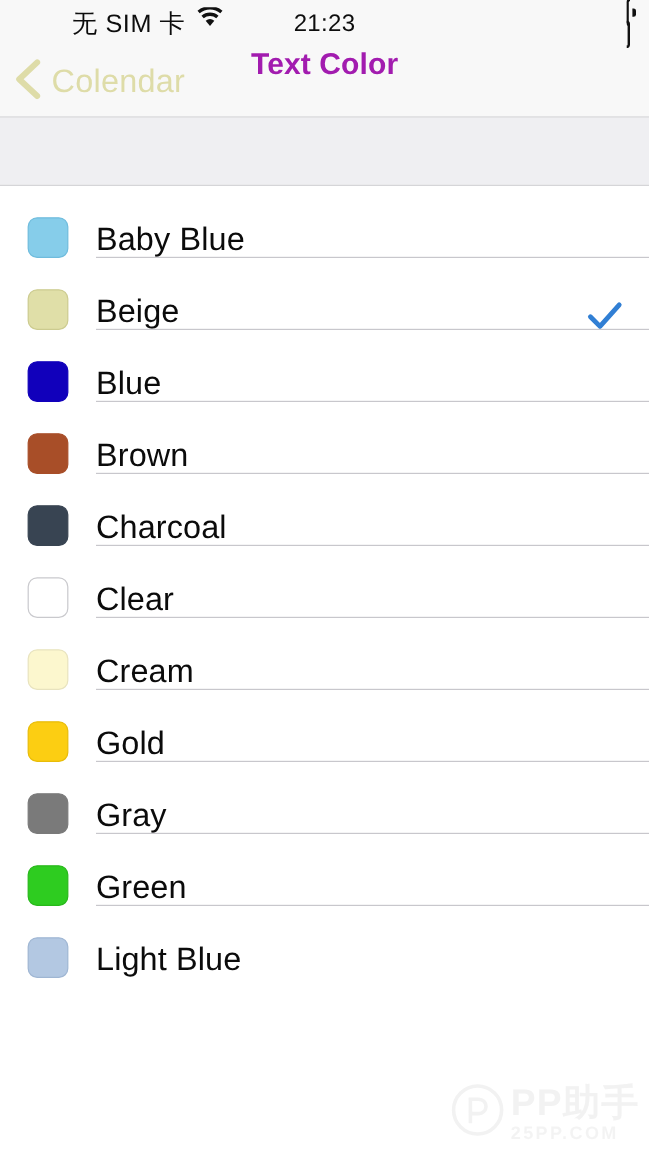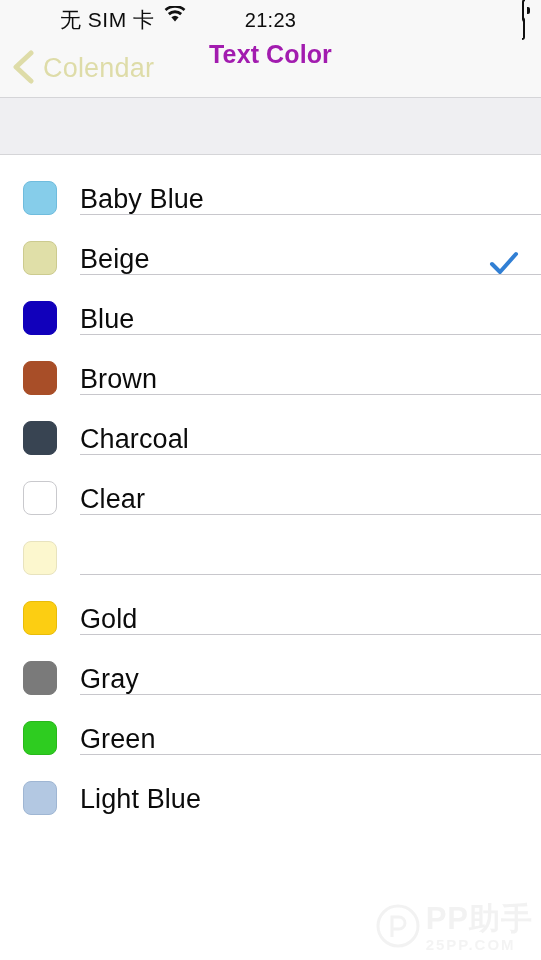--- a/index.html
+++ b/index.html
@@ -253,20 +253,21 @@
         <div class="swatch" style="background: rgb(255, 255, 255); border: 1px solid rgb(201, 201, 205);"></div>
       </div>
       <div class="row-label">Clear</div>
       <div class="check"></div>
       <div class="separator"></div>
     </div>
     <div class="row">
       <div class="swatch-wrap">
         <div class="swatch" style="background: rgb(252, 247, 206); border: 1px solid rgb(232, 227, 190);"></div>
       </div>
+      <div class="row-label">Cream</div>
       <div class="check"></div>
       <div class="separator"></div>
     </div>
     <div class="row">
       <div class="swatch-wrap">
         <div class="swatch" style="background: rgb(252, 206, 18); border: 1px solid rgb(232, 188, 8);"></div>
       </div>
       <div class="row-label">Gold</div>
       <div class="check"></div>
       <div class="separator"></div>

